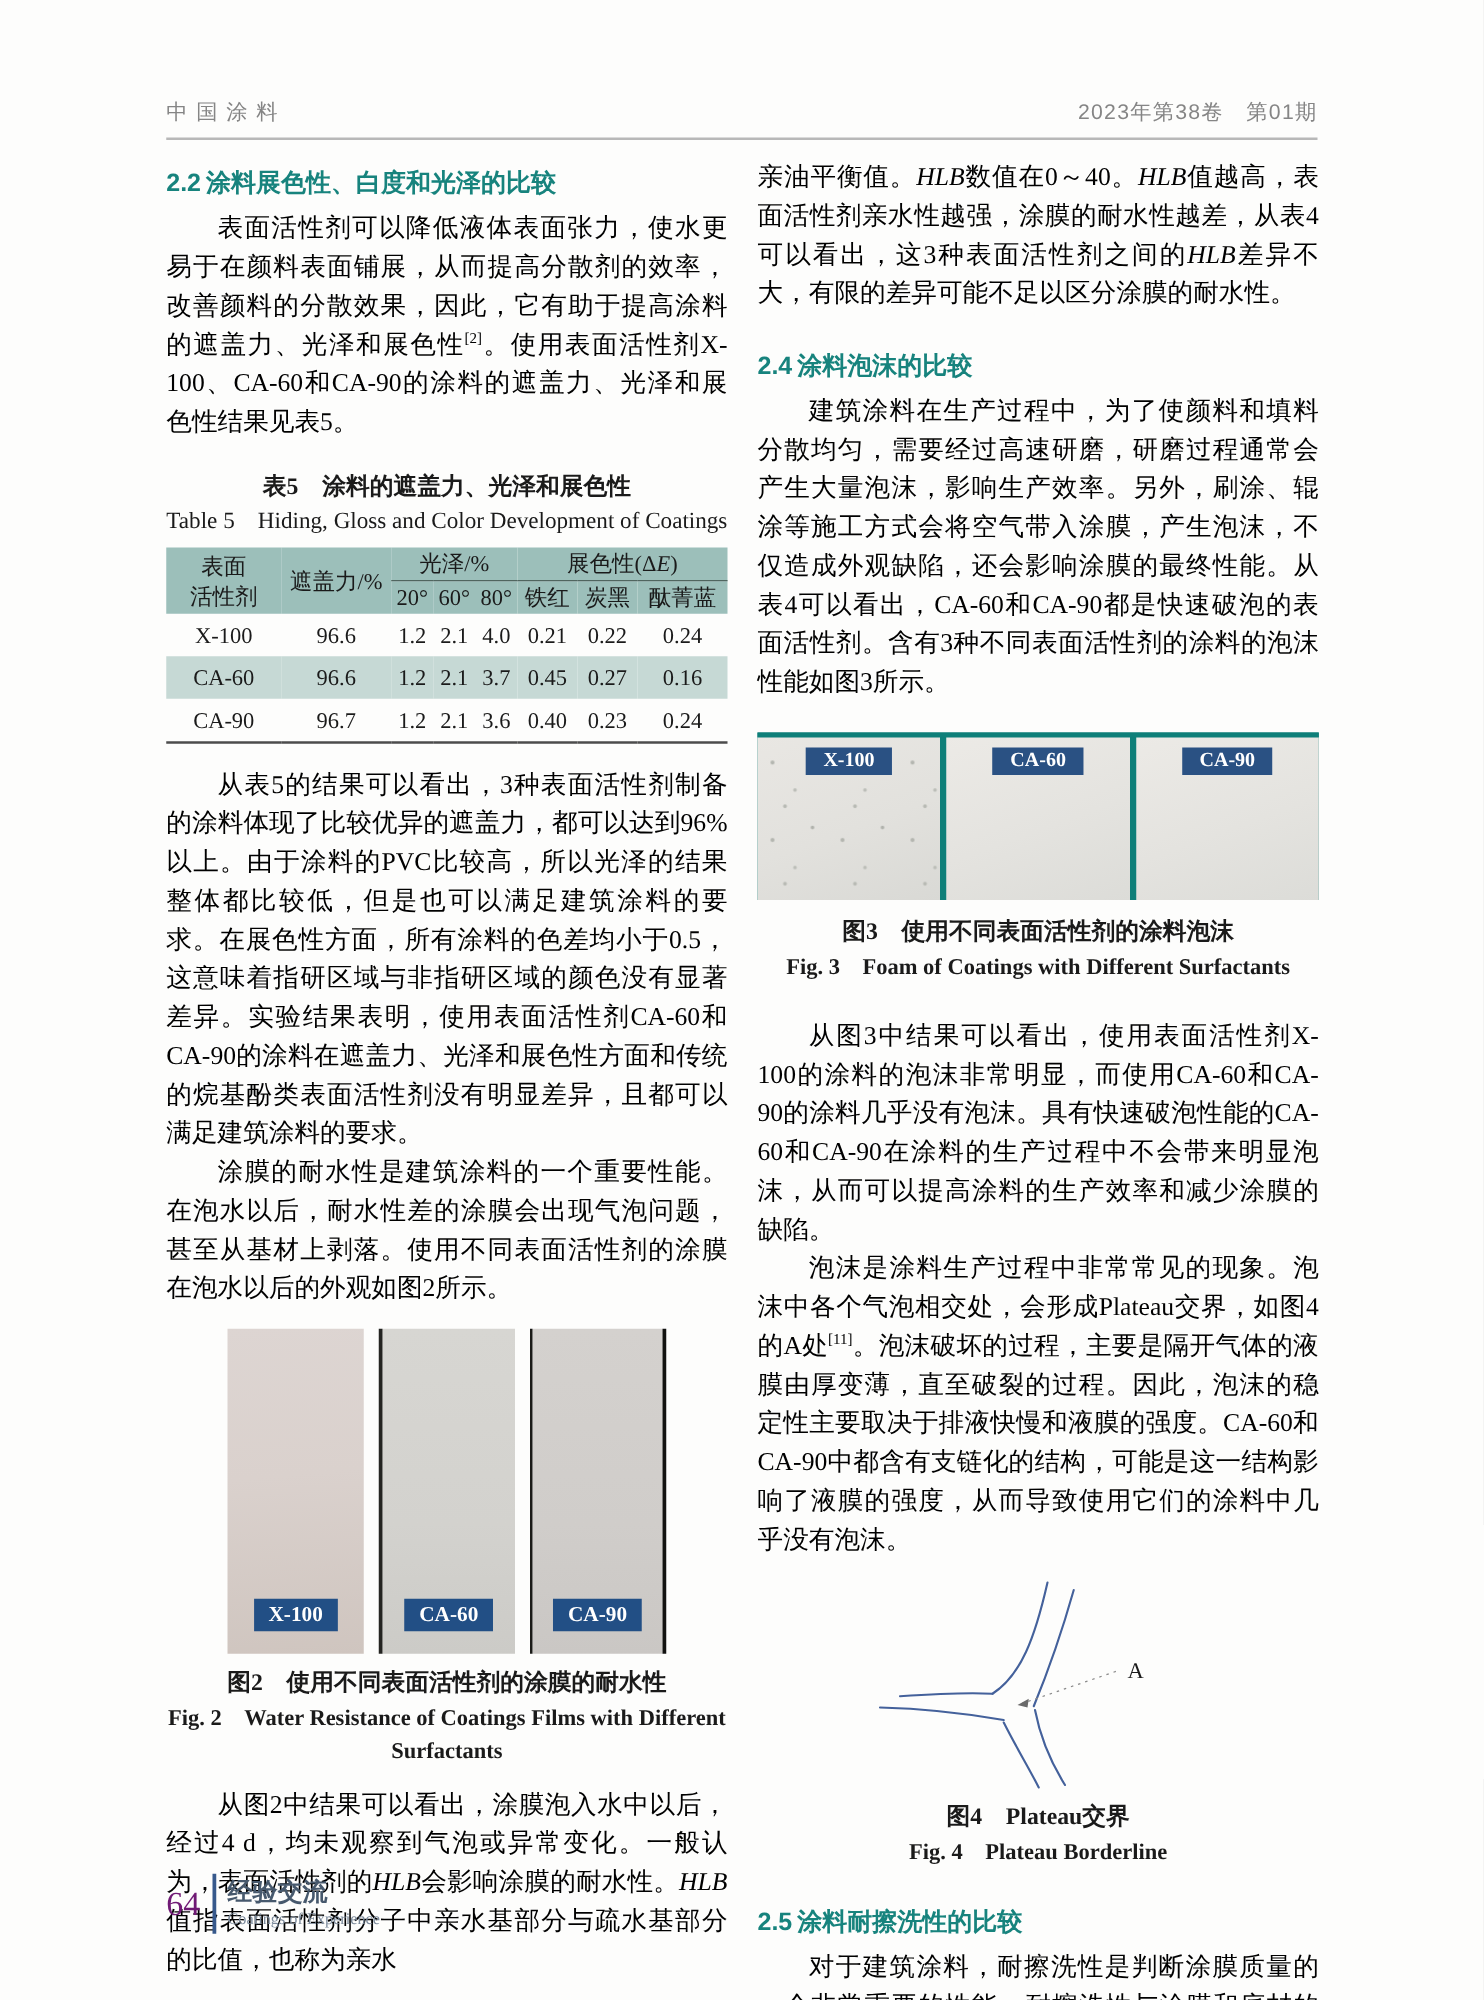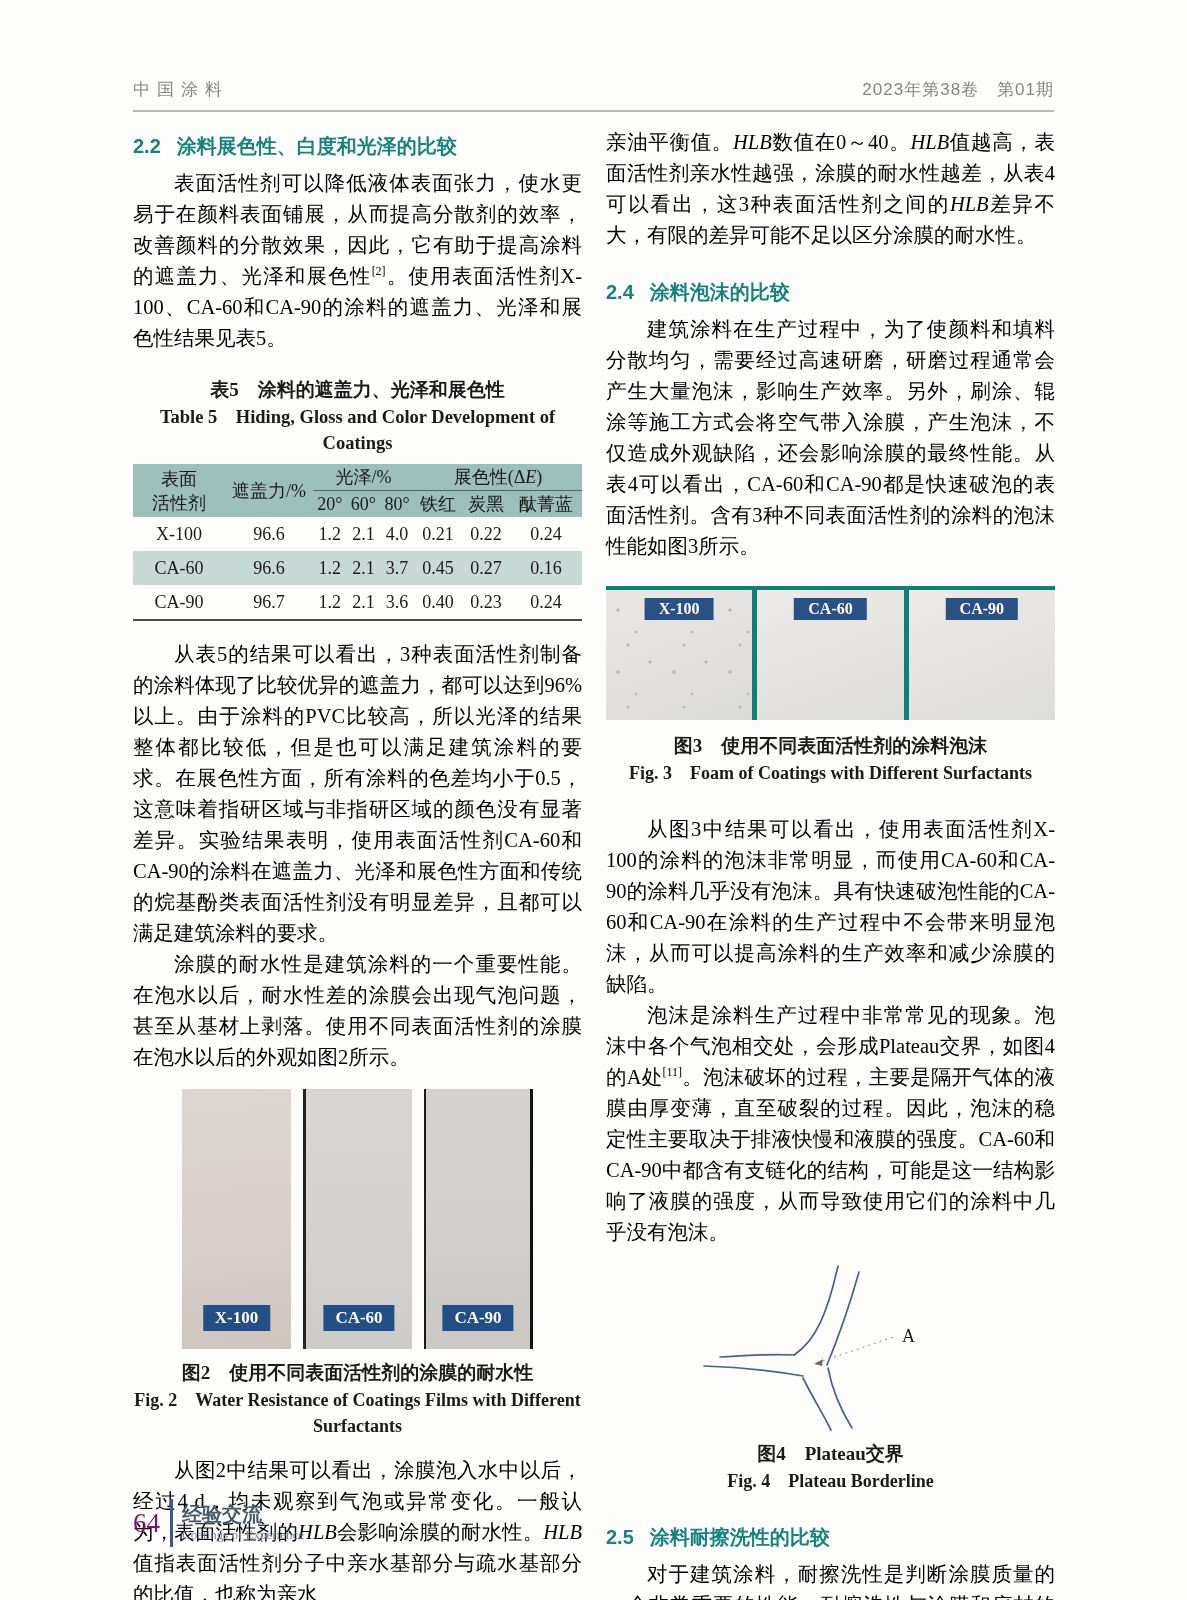--- a/index.html
+++ b/index.html
@@ -28,27 +28,27 @@
   p.body {
     font-size:20.5px; line-height:31px; text-align:justify; text-justify:inter-ideograph;
     color:#000000;
   }
   p.body.indent { text-indent:2em; }
   p.body sup { font-size:12px; line-height:0; }
 
   h3.sec {
     font-family:"Liberation Sans","DejaVu Sans",sans-serif;
     font-size:20px; font-weight:bold; color:#17837d;
-    margin:28px 0 8px 0; display:flex; gap:16px; align-items:baseline;
+    margin:28px 0 8px 0; display:flex; gap:4px; align-items:baseline;
   }
 
   
   .tblock { margin:22px 0 18px 0; }
   .ttitle { text-align:center; font-weight:bold; font-size:19px; line-height:28px; }
-  .ttitle-en { text-align:center; font-weight:bold; font-size:18.5px; line-height:26px; margin-bottom:8px; }
+  .ttitle-en { text-align:center; font-weight:normal; font-size:18.5px; line-height:26px; margin-bottom:8px; }
   table.t5 { width:100%; border-collapse:collapse; font-size:18px; text-align:center; border-bottom:2px solid #4c4c4c; }
   table.t5 th { font-weight:normal; background:#9cbfba; padding:1px 0; }
   table.t5 th.grp { border-bottom:1.5px solid #50655f; }
   table.t5 td { padding:6.5px 0; }
   table.t5 tr.alt { background:#c6d9d5; }
   table.t5 .c0 { width:92px; }
   table.t5 .c1 { width:88px; }
 
   
   .fig2row { display:flex; justify-content:center; gap:12px; margin:16px 0 10px 0; }

